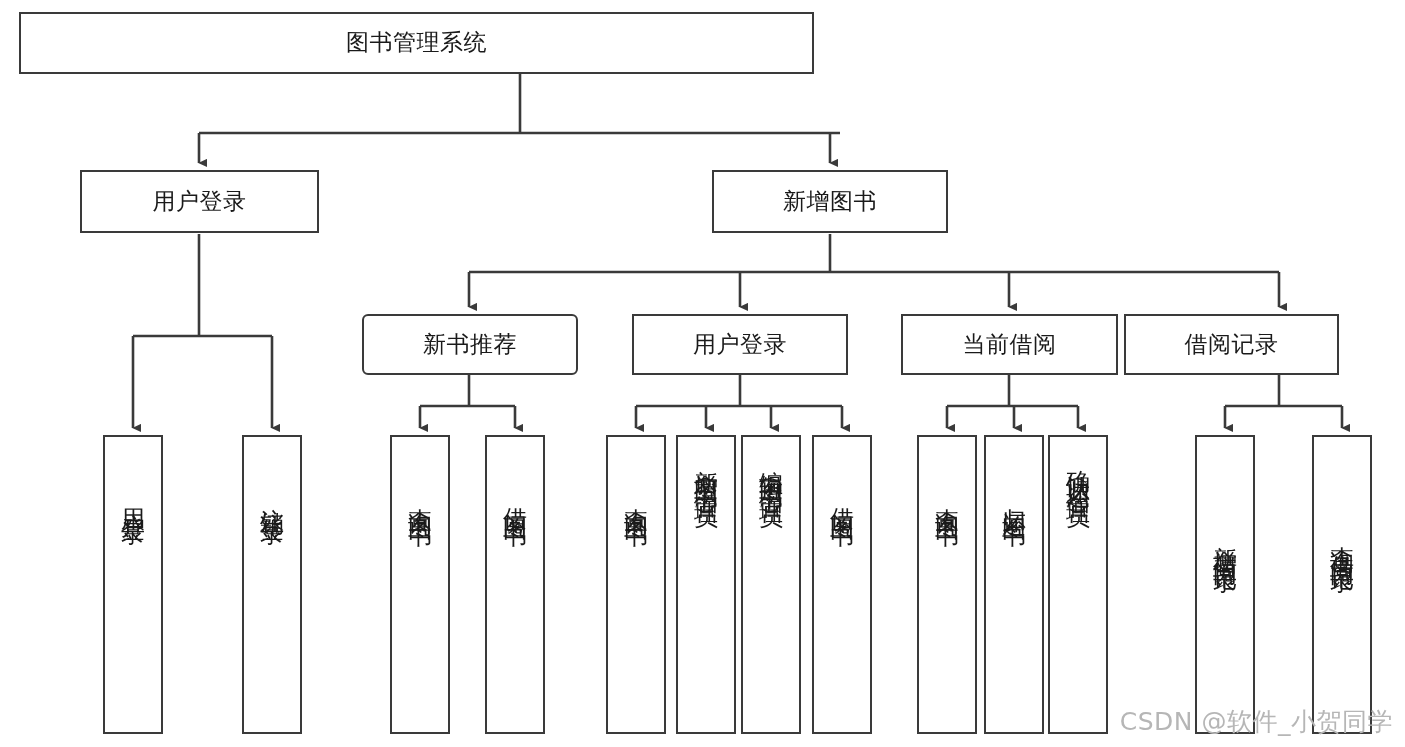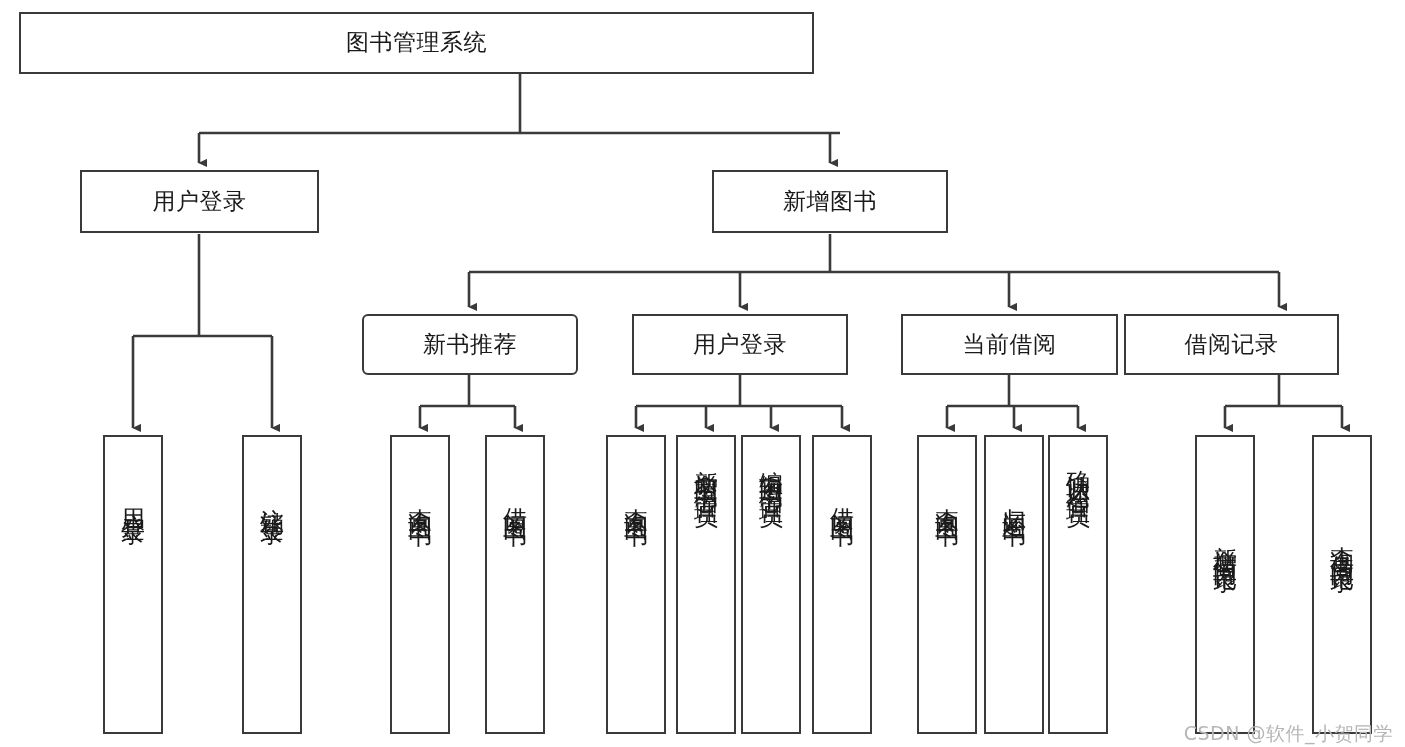--- a/index.html
+++ b/index.html
@@ -63,22 +63,22 @@
   }
   .node.vertical.mid2 .node-label {
     margin-top: 80px;
   }
   .node.vertical.mid3 .node-label {
     margin-top: 4px;
   }
   #watermark {
     position: absolute;
     right: 12px;
-    bottom: 0;
-    font-size: 19px;
+    bottom: 9px;
+    font-size: 25px;
     color: #b6b6b6;
     letter-spacing: 0.5px;
     white-space: nowrap;
     z-index: 5;
     font-family: "DejaVu Sans", "Liberation Sans", sans-serif;
   }
 </style>
 </head>
 <body>
 

